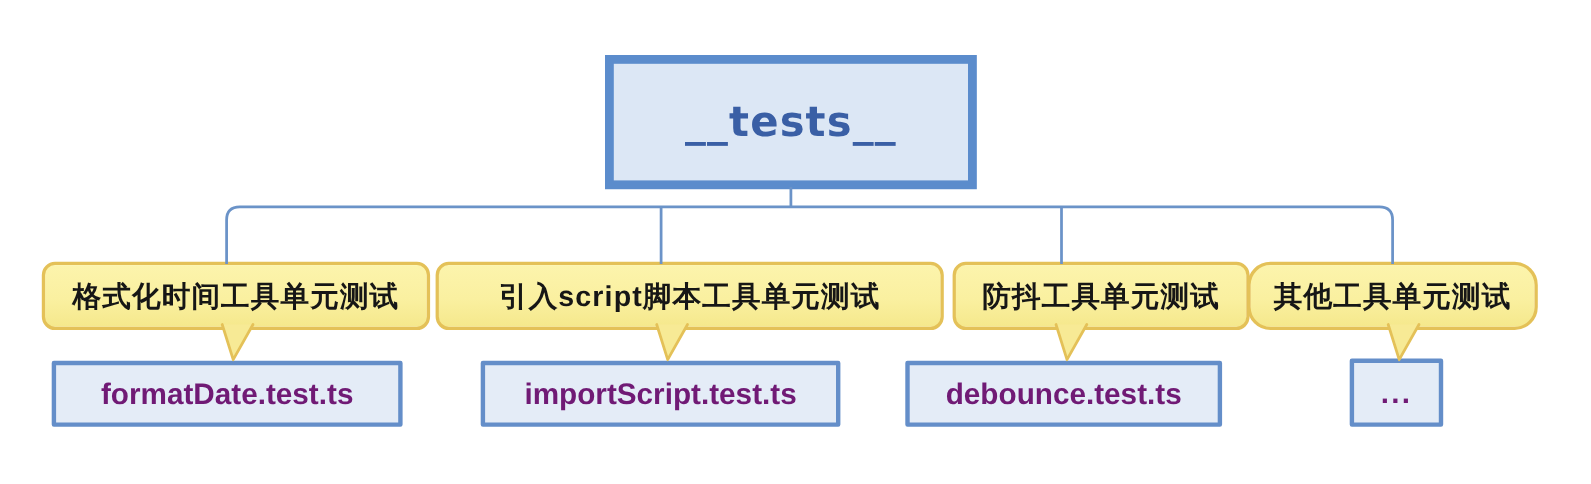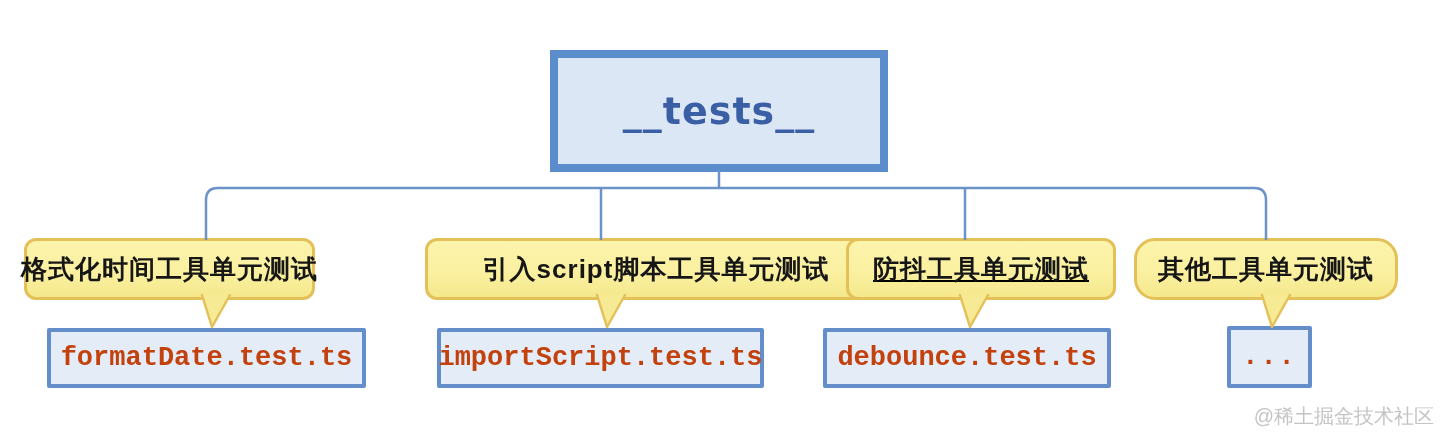--- a/index.html
+++ b/index.html
@@ -51,41 +51,41 @@
     display: flex; align-items: center; justify-content: center;
     z-index: 2;
   }
   .bubble span {
     font-size: 26px;
     font-weight: bold;
     color: #161616;
     letter-spacing: 1px;
     white-space: nowrap;
   }
-  .bubble.b0 { left: 24px;   width: 291px; }
-  .bubble.b1 { left: 425px;  width: 462px; }
-  .bubble.b2 { left: 846px;  width: 270px; text-decoration: underline; }
+  .bubble.b0 { left: 38px;   width: 353px; }
+  .bubble.b1 { left: 396px;  width: 462px; }
+  .bubble.b2 { left: 866px;  width: 270px; }
   .bubble.b3 { left: 1134px; width: 264px; border-radius: 21px; }
 
   
   .filebox {
     position: absolute;
     top: 328px; height: 60px;
     box-sizing: border-box;
     background: #e4ecf7;
     border: 4px solid #648ec9;
     border-radius: 2px;
     display: flex; align-items: center; justify-content: center;
     z-index: 1;
   }
   .filebox span {
-    font-family: Liberation Mono, monospace;
+    font-family: Liberation Sans, sans-serif;
     font-size: 27px;
     font-weight: bold;
-    color: #c2410c;
+    color: #701a75;
     white-space: nowrap;
   }
   .filebox.f0 { left: 47px;   width: 319px; }
   .filebox.f1 { left: 437px;  width: 327px; }
   .filebox.f2 { left: 823px;  width: 288px; }
   .filebox.f3 { left: 1227px; top: 326px; width: 85px; height: 62px; }
   .filebox.f3 span { letter-spacing: 2px; }
 
   .watermark {
     position: absolute;
@@ -140,15 +140,14 @@
   <div class="filebox f2">
     <span>debounce.test.ts</span>
   </div>
   <div class="filebox f1">
     <span>importScript.test.ts</span>
   </div>
   <div class="filebox f3">
     <span>...</span>
   </div>
 
-  <div class="watermark">@稀土掘金技术社区</div>
 
 </div>
 
 </body></html>

